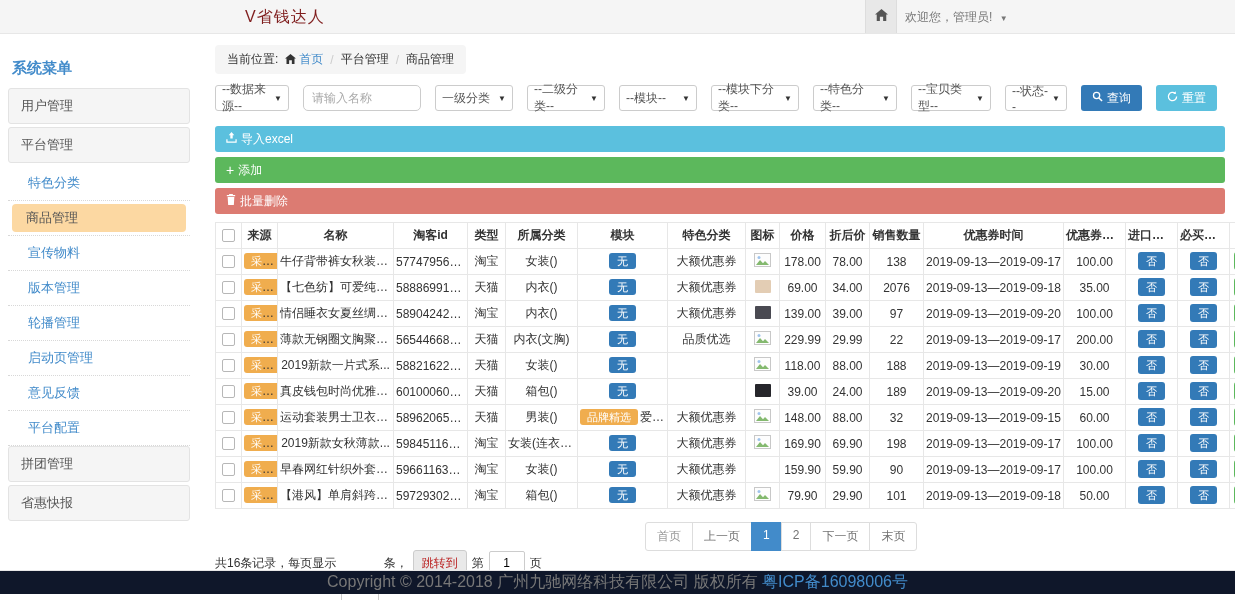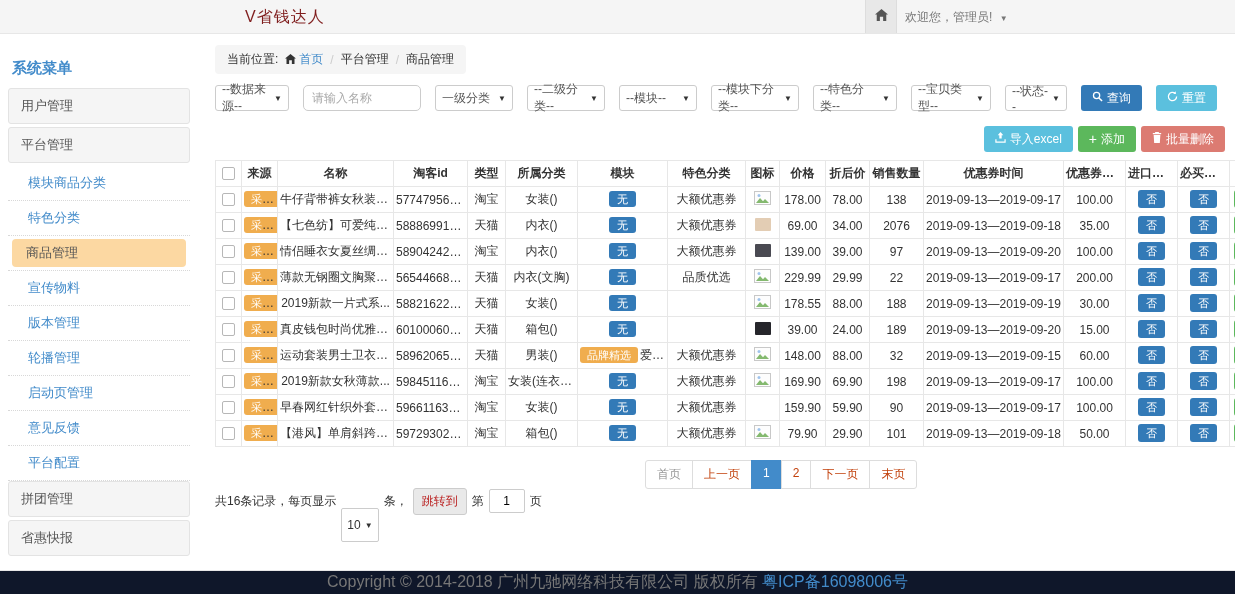--- a/index.html
+++ b/index.html
@@ -42,21 +42,21 @@
   .f-input { height:26px; border:1px solid #ccc; border-radius:5px; padding:8px 8px;
     font-size:12px; color:#555; flex:none; }
   .f-input::placeholder { color:#aaa; }
   .btn { height:26px; border:none; border-radius:3px; color:#fff; font-size:12px;
     padding:0 11px; display:inline-flex; align-items:center; gap:4px; cursor:pointer; flex:none; }
   .btn-primary { background:#337ab7; }
   .btn-info { background:#5bc0de; }
   .btn-success { background:#5cb85c; }
   .btn-danger-soft { background:#dc7b72; }
   
-  .toolbar { margin-top:15px; display:flex; justify-content:flex-end; gap:5px; }
+  .toolbar { margin-top:15px; display:flex; justify-content:flex-end; gap:5px;flex-direction:column; }
   
   table.grid { margin-top:8px; width:1010px; border-collapse:collapse; table-layout:fixed;
     font-size:12px; color:#333; text-align:center; }
   .grid th, .grid td { border:1px solid #e7e7e7; padding:3px 2px; height:26px;
     white-space:nowrap; overflow:hidden; text-overflow:ellipsis; }
   .grid th { font-weight:bold; background:#fff; }
   .cb { width:13px; height:13px; border:1px solid #b7b7b7; border-radius:2px; background:#fff; margin:0 auto; cursor:pointer; }
   .badge-orange { background:#f0ad4e; color:#fff; border-radius:3px; padding:2px 7px; font-size:11px; }
   .badge-blue  { background:#337ab7; color:#fff; border-radius:3px; padding:2px 8px; font-size:11px; }
   .pill-no { background:#337ab7; color:#fff; border-radius:3px; padding:3px 8px; font-size:11px; cursor:pointer; }
@@ -64,21 +64,21 @@
   .module-txt { margin-left:2px; color:#333; }
   
   .pagi { position:relative; margin-top:13px; height:28px; font-size:12px; color:#333; }
   .pagi-left { display:flex; align-items:center; gap:5px; }
   .mini-select { height:24px; border:1px solid #ccc; border-radius:2px; background:#fff;
     display:inline-flex; align-items:center; padding:16px 5px; gap:4px; cursor:pointer;margin-top:48px; }
   .mini-select .caret { font-size:8px; }
   .jump-btn { background:#e9e9e9; border:1px solid #ccc; border-radius:3px; padding:4px 8px; cursor:pointer; color:#b91c1c; }
   .jump-input { width:36px; height:24px; border:1px solid #ccc; border-radius:2px; text-align:center; font-size:12px; }
   .pages { position:absolute; left:430px; top:0; display:flex; }
-  .page-btn { border:1px solid #ddd; background:#fff; color:#c2410c; padding:5px 11px;
+  .page-btn { border:1px solid #ddd; background:#fff; color:#737373; padding:5px 11px;
     margin-left:-1px; cursor:pointer; }
   .page-btn:first-child { border-radius:3px 0 0 3px; margin-left:0; }
   .page-btn:last-child { border-radius:0 3px 3px 0; }
   .page-btn.active { background:#428bca; border-color:#428bca; color:#fff; }
   .page-btn.muted { color:#999; }
   
   .footer { position:absolute; left:0; top:570px; width:1235px; height:24px;
     background:#0f172a; border-top:1px solid #e7e7e7;
     display:flex; align-items:center; justify-content:center; color:#777; font-size:16px; }
   .footer a { color:#428bca; text-decoration:none; cursor:pointer; }
@@ -99,23 +99,20 @@
     <span>欢迎您，管理员!</span>
     <span class="caret">▼</span>
   </div>
 </div>
 
 <div class="sidebar">
   <div class="side-title">系统菜单</div>
   <div id="sidebar-menu">
       <div class="side-group">用户管理</div>
       <div class="side-group">平台管理</div>
-      <div class="side-sub">
-        <span class="sub-lbl">模块商品分类</span>
-      </div>
       <div class="side-sub">
         <span class="sub-lbl">特色分类</span>
       </div>
       <div class="side-sub active">
         <span class="sub-lbl">商品管理</span>
       </div>
       <div class="side-sub">
         <span class="sub-lbl">宣传物料</span>
       </div>
       <div class="side-sub">
@@ -384,21 +381,21 @@
           <td>588216228899</td>
           <td>天猫</td>
           <td>女装()</td>
           <td><span class="badge-blue">无</span></td>
           <td></td>
           <td><span><svg width="17" height="14" viewBox="0 0 17 14">
                 <rect x="0.5" y="0.5" width="16" height="13" fill="#fdfdfd" stroke="#c8c8c8"></rect>
                 <circle cx="5" cy="4.5" r="1.5" fill="#9fc3ec"></circle>
                 <path d="M2 12l4-5 3 3.2L11 8l4 4H2z" fill="#84b96f"></path>
               </svg></span></td>
-          <td>178.55</td>
+          <td>118.00</td>
           <td>88.00</td>
           <td>188</td>
           <td>2019-09-13—2019-09-19</td>
           <td>30.00</td>
           <td><span class="pill-no">否</span></td>
           <td><span class="pill-no">否</span></td>
           <td><span class="pill-on">上架</span></td>
         </tr>
         <tr>
           <td>

